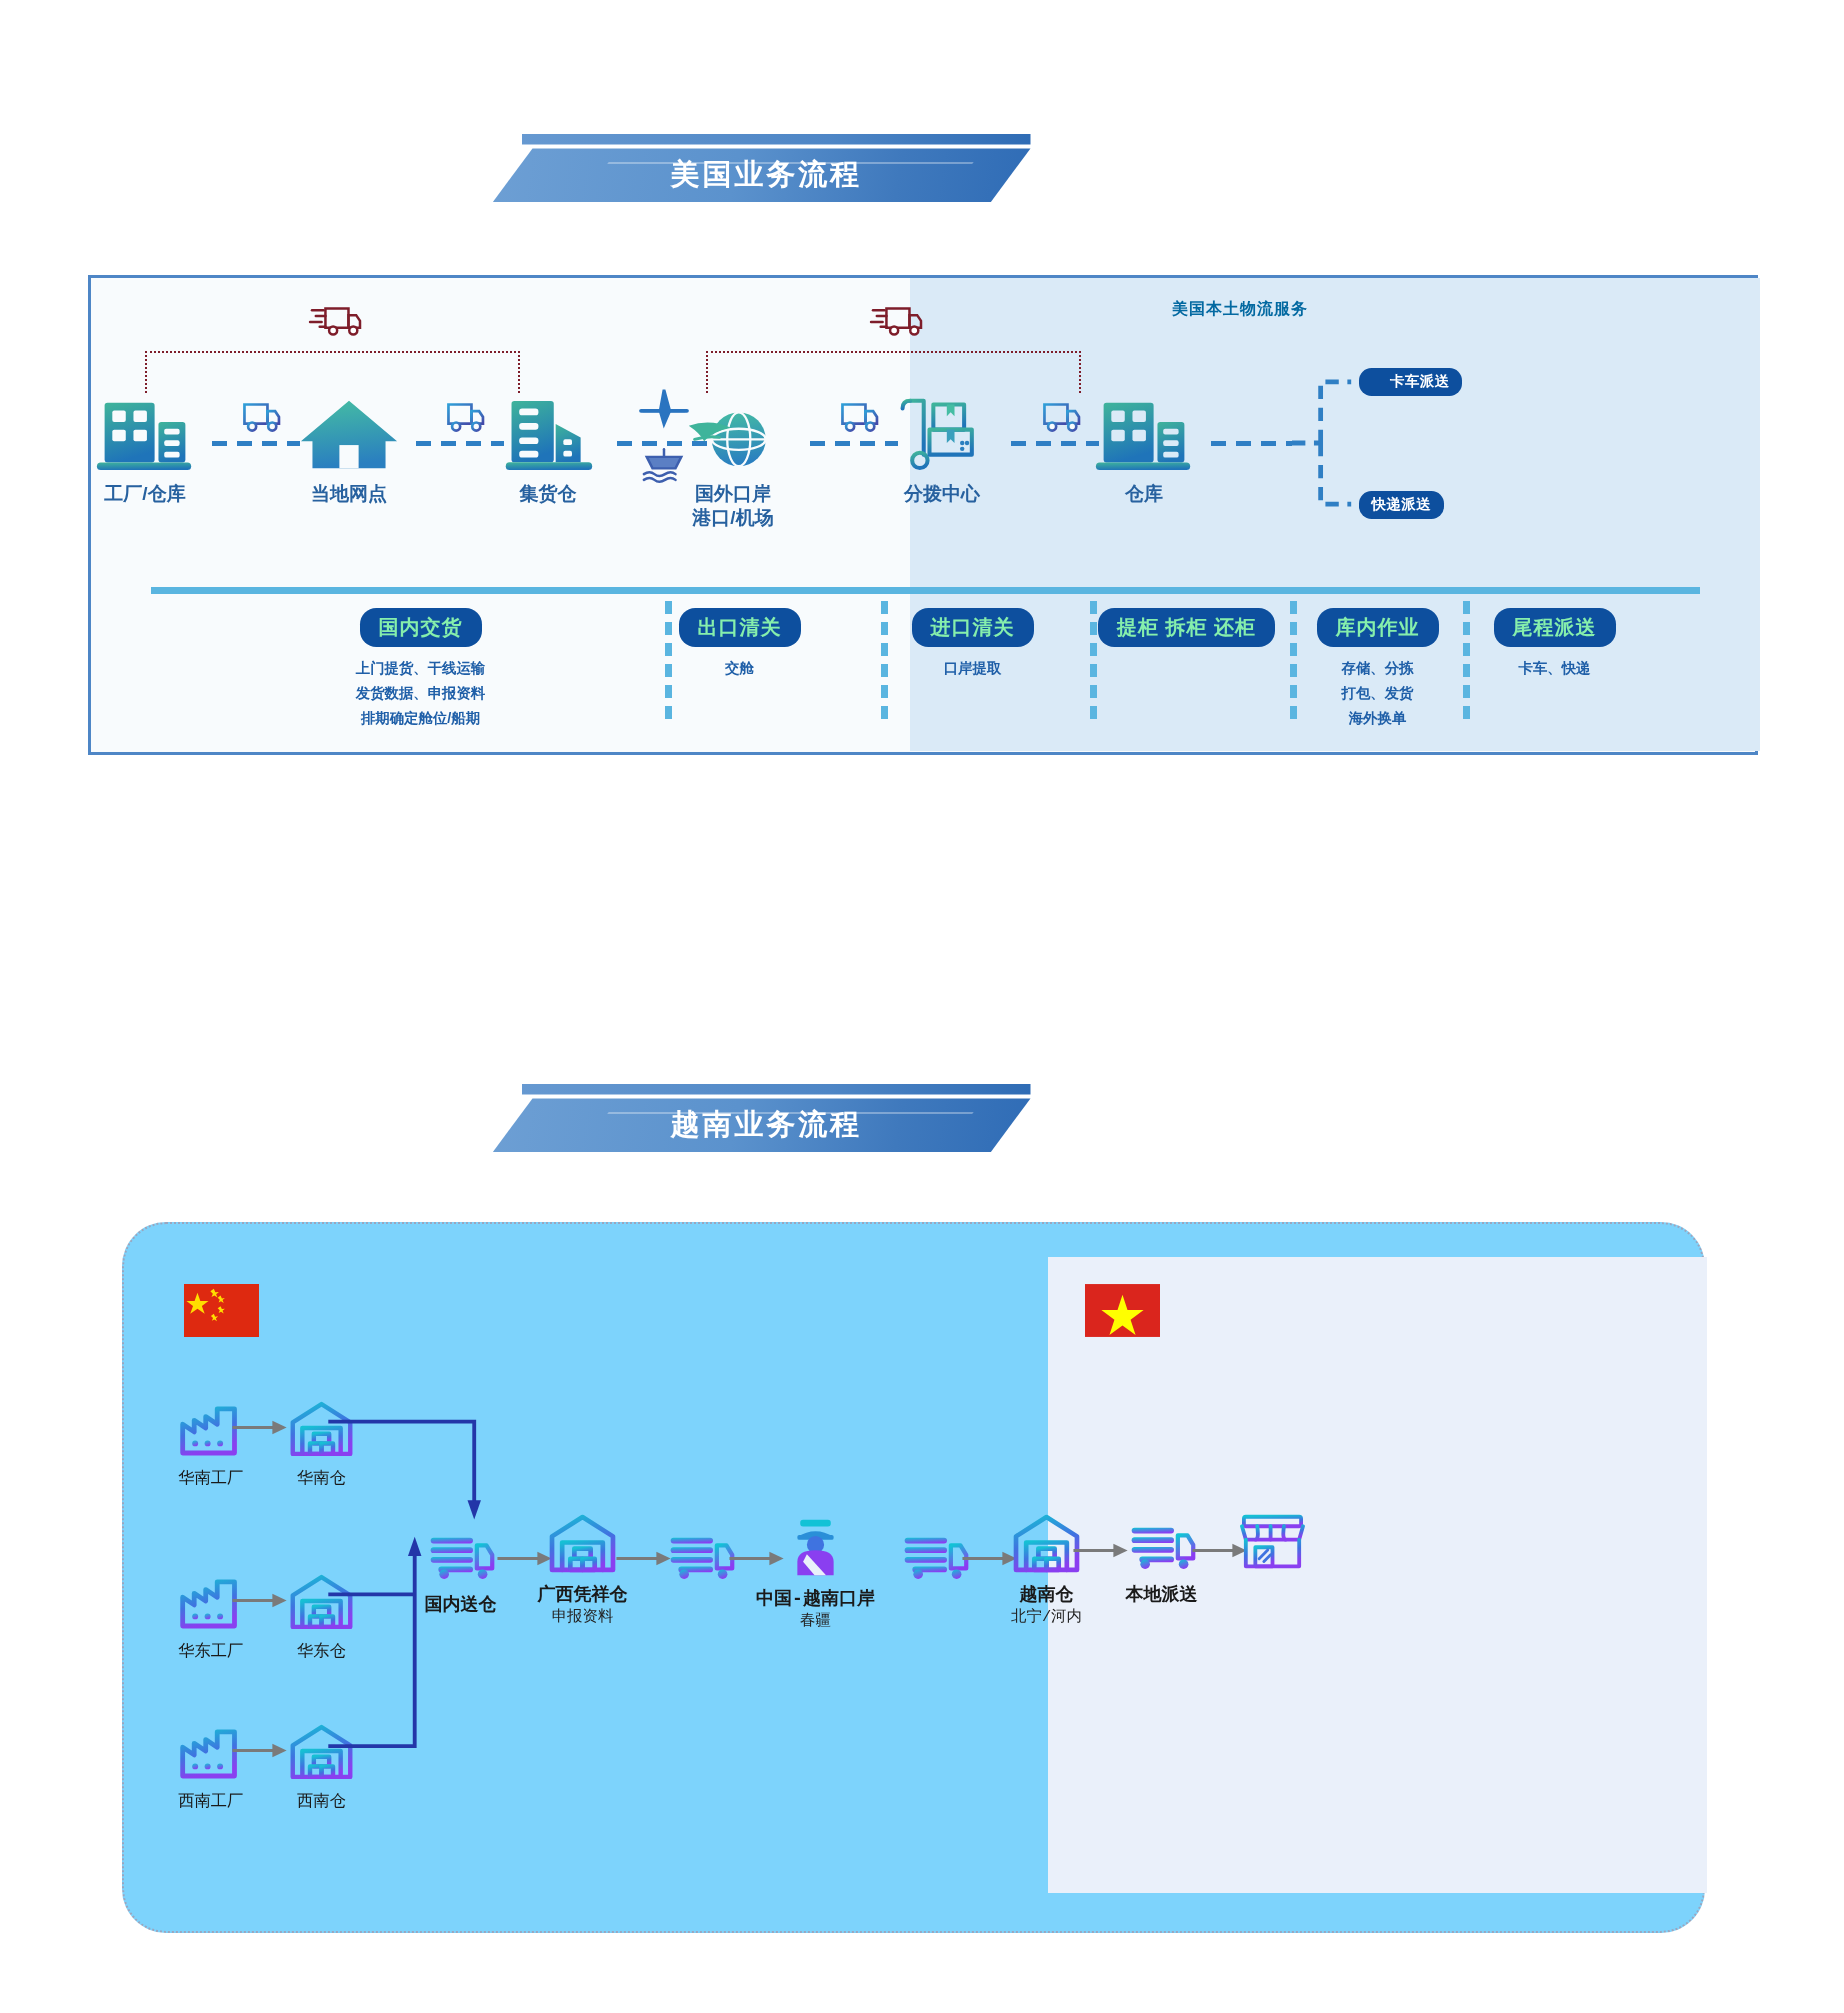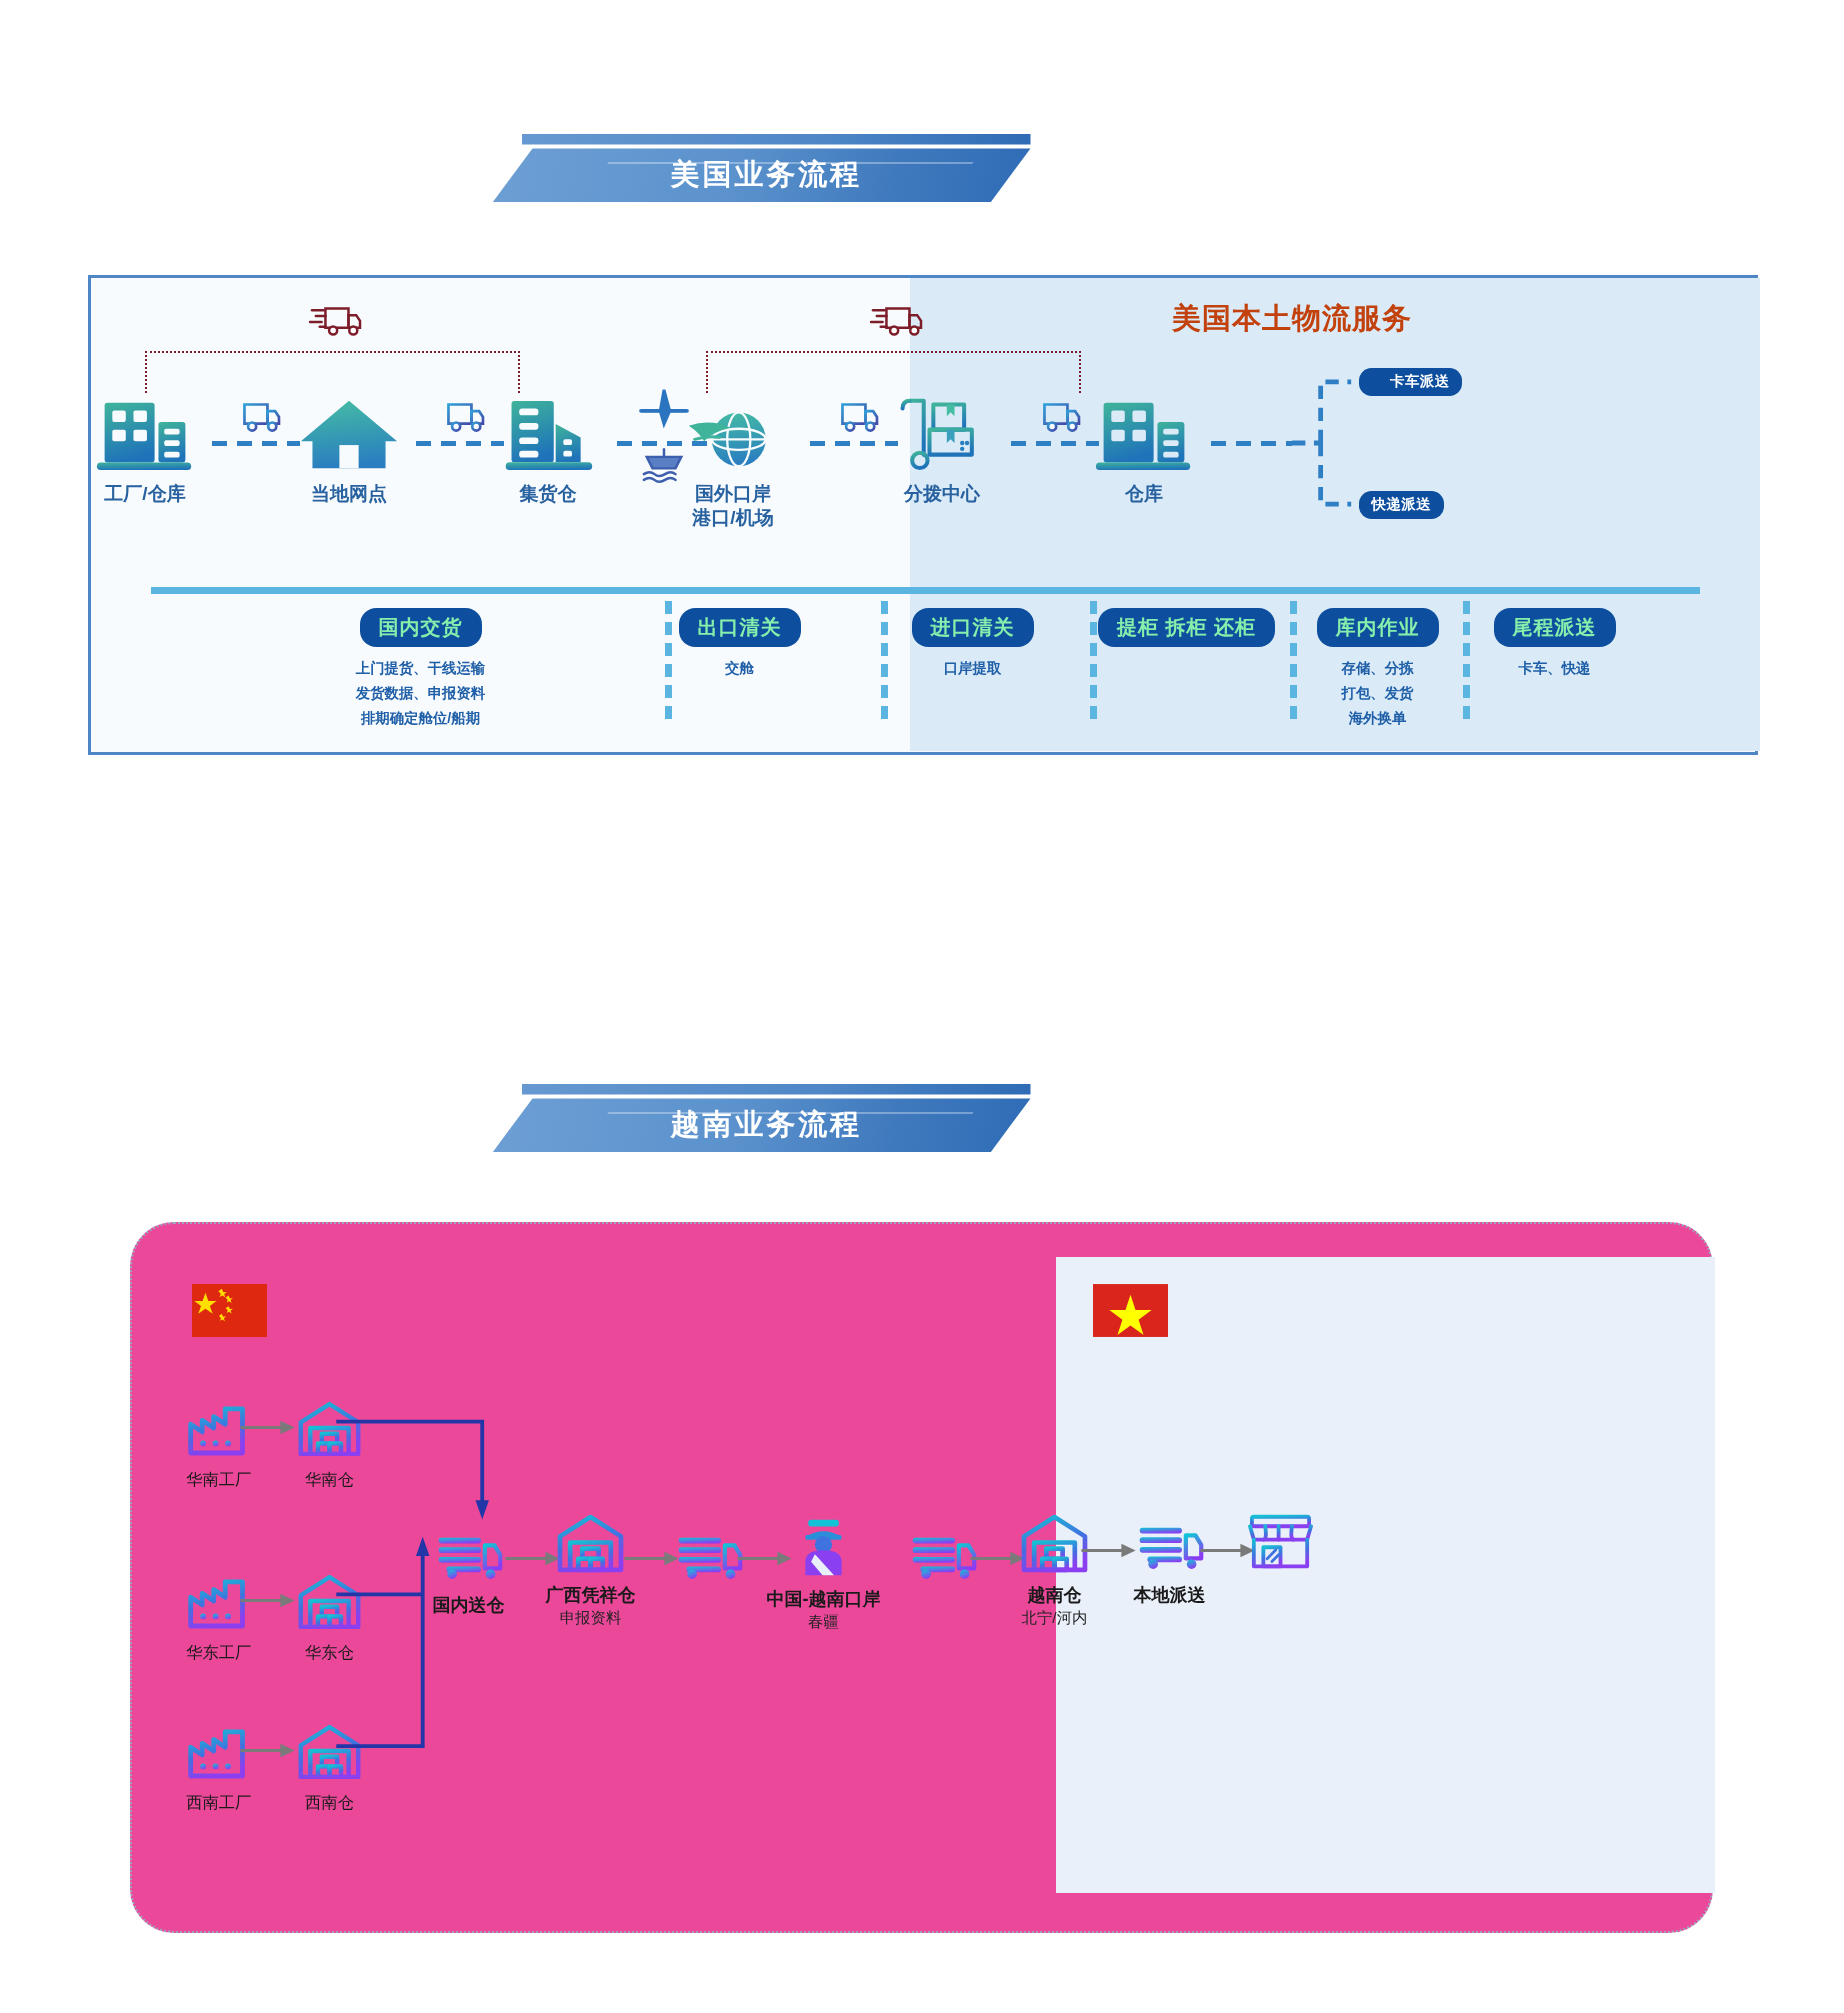--- a/index.html
+++ b/index.html
@@ -58,21 +58,21 @@
   }
   #us-overseas-zone {
     position: absolute;
     left: 819px; top: 0;
     width: 850px; height: 473px;
     background: #daeaf7;
   }
   #us-overseas-title {
     position: absolute;
     left: 1081px; top: 21px;
-    font-size: 29px; font-weight: bold; color: #c2410c;
+    font-size: 16px; font-weight: bold; color: #0369a1;
     letter-spacing: 1px;
   }
 
   
   .redbracket {
     position: absolute;
     border-top: 2.9px dotted #7e1d2a;
     border-left: 2.9px dotted #7e1d2a;
     border-right: 2.9px dotted #7e1d2a;
     height: 42px;
@@ -151,25 +151,26 @@
     font-size: 14.4px;
     font-weight: bold;
     color: #1f5fa8;
     line-height: 1.72;
     white-space: pre-line;
   }
 
   
   #vn-card {
     position: absolute;
-    left: 130px; top: 1222px;
+    left: 122px; top: 1222px;
     width: 1583px; height: 711px;
     border: 2.9px dotted #9aa6bf;
     border-radius: 44px;
-    background: #ec4899;
+    background: #7dd3fc;
+    font-family: Liberation Mono, monospace;
   }
   #vn-zone {
     position: absolute;
     left: 924px; top: 33px;
     width: 659px; height: 636px;
     background: #eaf0fa;
   }
   .flag {
     position: absolute;
     width: 75px; height: 53px;

